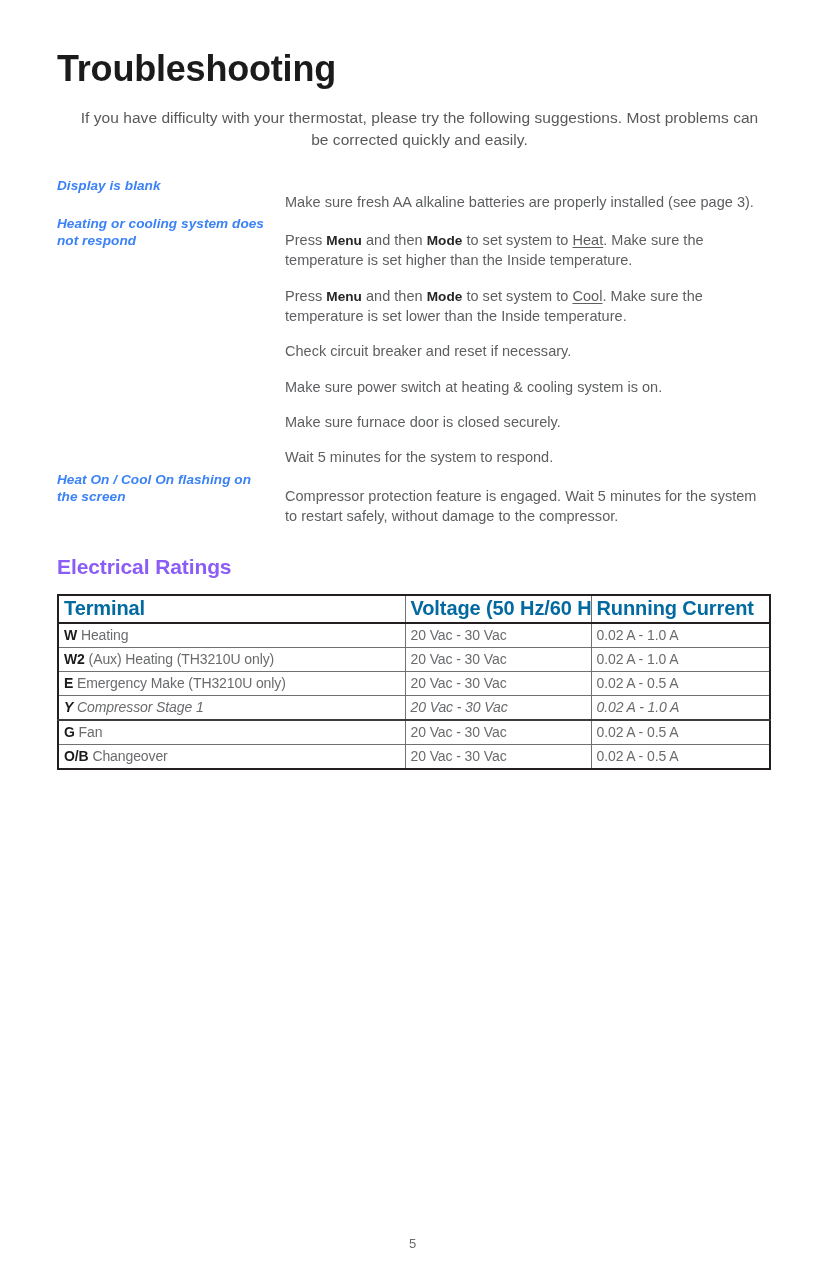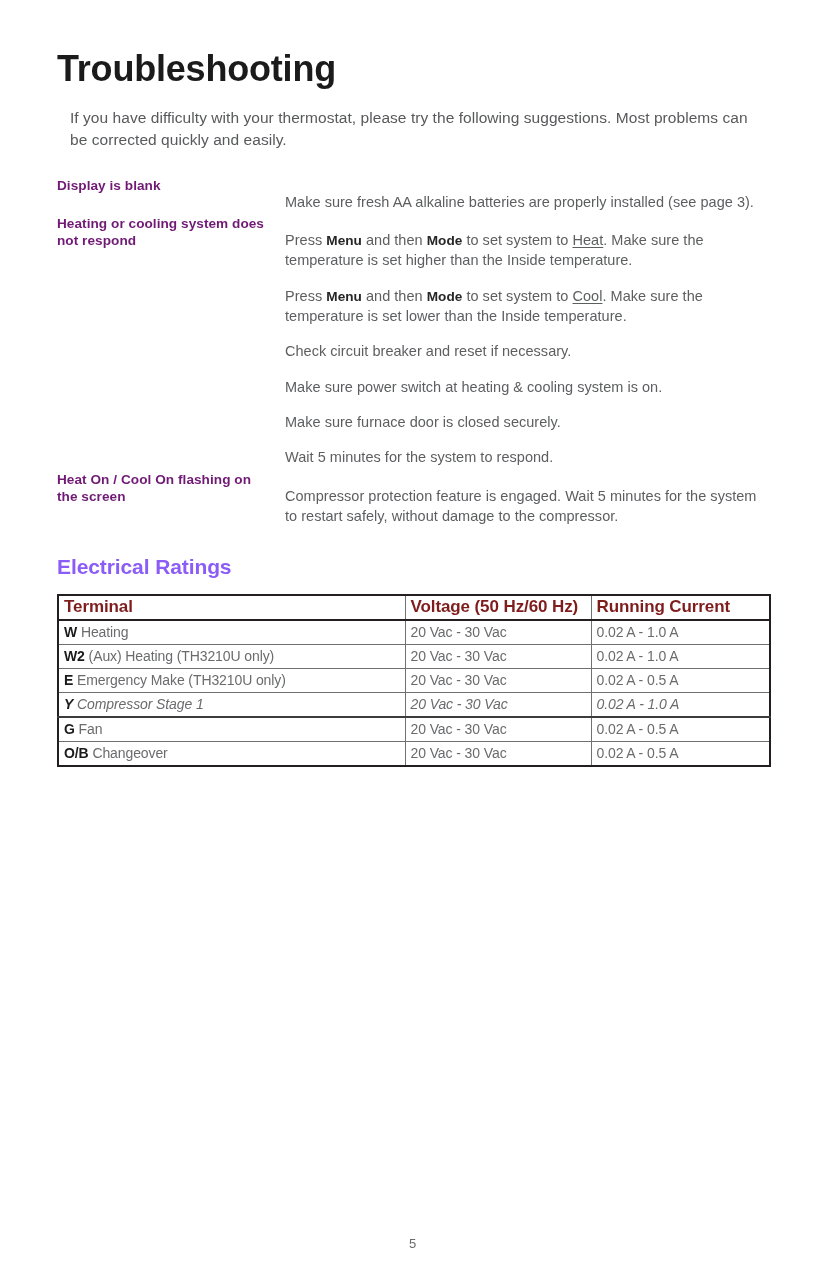--- a/index.html
+++ b/index.html
@@ -37,20 +37,21 @@
     margin: 0 0 18px 0;
     line-height: 1.08;
   }
   p.intro {
     font-size: 15.5px;
     line-height: 1.42;
     color: #58595b;
     margin: 0 0 26px 13px;
     max-width: 705px;
     letter-spacing: 0.05px;
+    text-align: center;
   }
   h2.section-title {
     font-size: 21px;
     font-weight: 700;
     color: #8b5cf6;
     margin: 0 0 15px 0;
     letter-spacing: -0.1px;
   }
 
   
@@ -58,22 +59,23 @@
     width: 712px;
     border-collapse: collapse;
   }
   .ts-row > .ts-label {
     width: 218px;
     vertical-align: top;
     padding: 0 10px 16px 0;
     font-size: 13.6px;
     font-weight: 700;
     line-height: 1.27;
-    color: #701a75;
+    color: #3b82f6;
     letter-spacing: 0.05px;
+    font-style: italic;
   }
   .ts-row > .ts-body {
     vertical-align: top;
     padding: 0 0 3px 0;
   }
   .ts-row:last-child > .ts-label,
   .ts-row:last-child > .ts-body {
     padding-bottom: 0;
   }
   .ts-para {
@@ -111,23 +113,23 @@
   table.ratings td {
     border: 1px solid #6f7072;
     padding: 1px 0 2px 5px;
     text-align: left;
     height: 20px;
     vertical-align: middle;
     overflow: hidden;
     white-space: nowrap;
   }
   table.ratings thead th {
-    font-size: 17px;
-    font-weight: 700;
-    color: #7f1d1d;
+    font-size: 20px;
+    font-weight: 700;
+    color: #0369a1;
     letter-spacing: -0.1px;
     border-bottom: 2px solid #231f20;
   }
   table.ratings tbody td {
     font-size: 14px;
     font-weight: 400;
     color: #6a6b6d;
     letter-spacing: -0.1px;
   }
   table.ratings tbody td .term {

